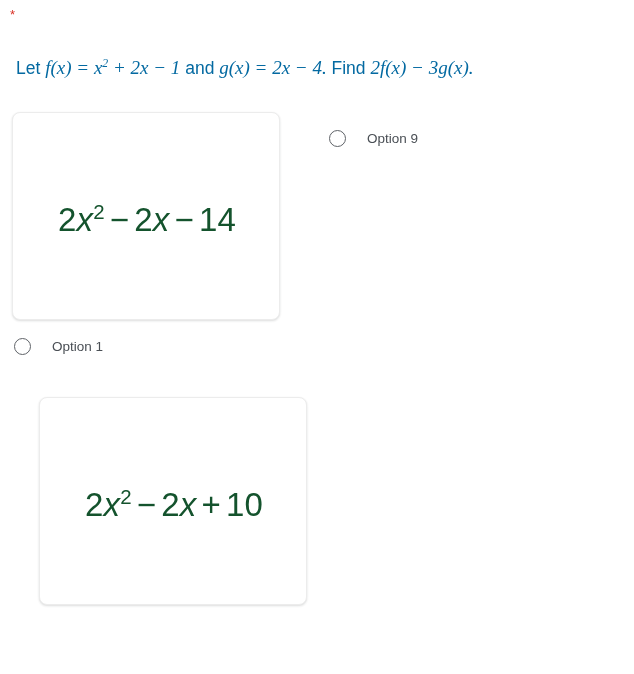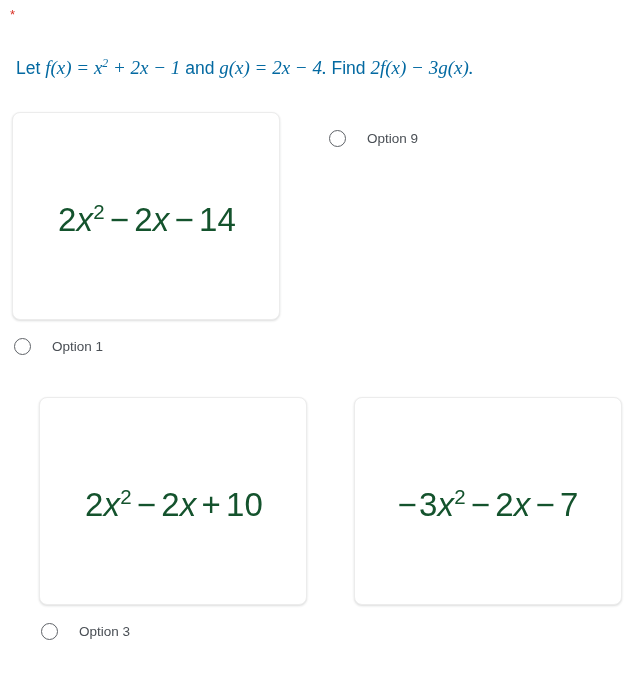--- a/index.html
+++ b/index.html
@@ -177,28 +177,19 @@
         <span class="radio-label">Option 9</span>
       </div>
     </div>
 
     <div class="option-cell row2">
       <div class="answer-card">
         <div class="answer-expression">
           <span class="lead-op"></span><span>2</span><span class="var">x</span><sup>2</sup><span class="op">−</span><span>2</span><span class="var">x</span><span class="op">+</span><span>10</span>
         </div>
       </div>
-      <div class="radio-row">
-        <span class="radio-circle"></span>
-        <span class="radio-label">Option 3</span>
-      </div>
     </div>
 
     <div class="option-cell row2">
-      <div class="answer-card">
-        <div class="answer-expression">
-          <span class="lead-op">−</span><span>3</span><span class="var">x</span><sup>2</sup><span class="op">−</span><span>2</span><span class="var">x</span><span class="op">−</span><span>7</span>
-        </div>
-      </div>
     </div>
 
   </div>
 </div>
 
 </body></html>

